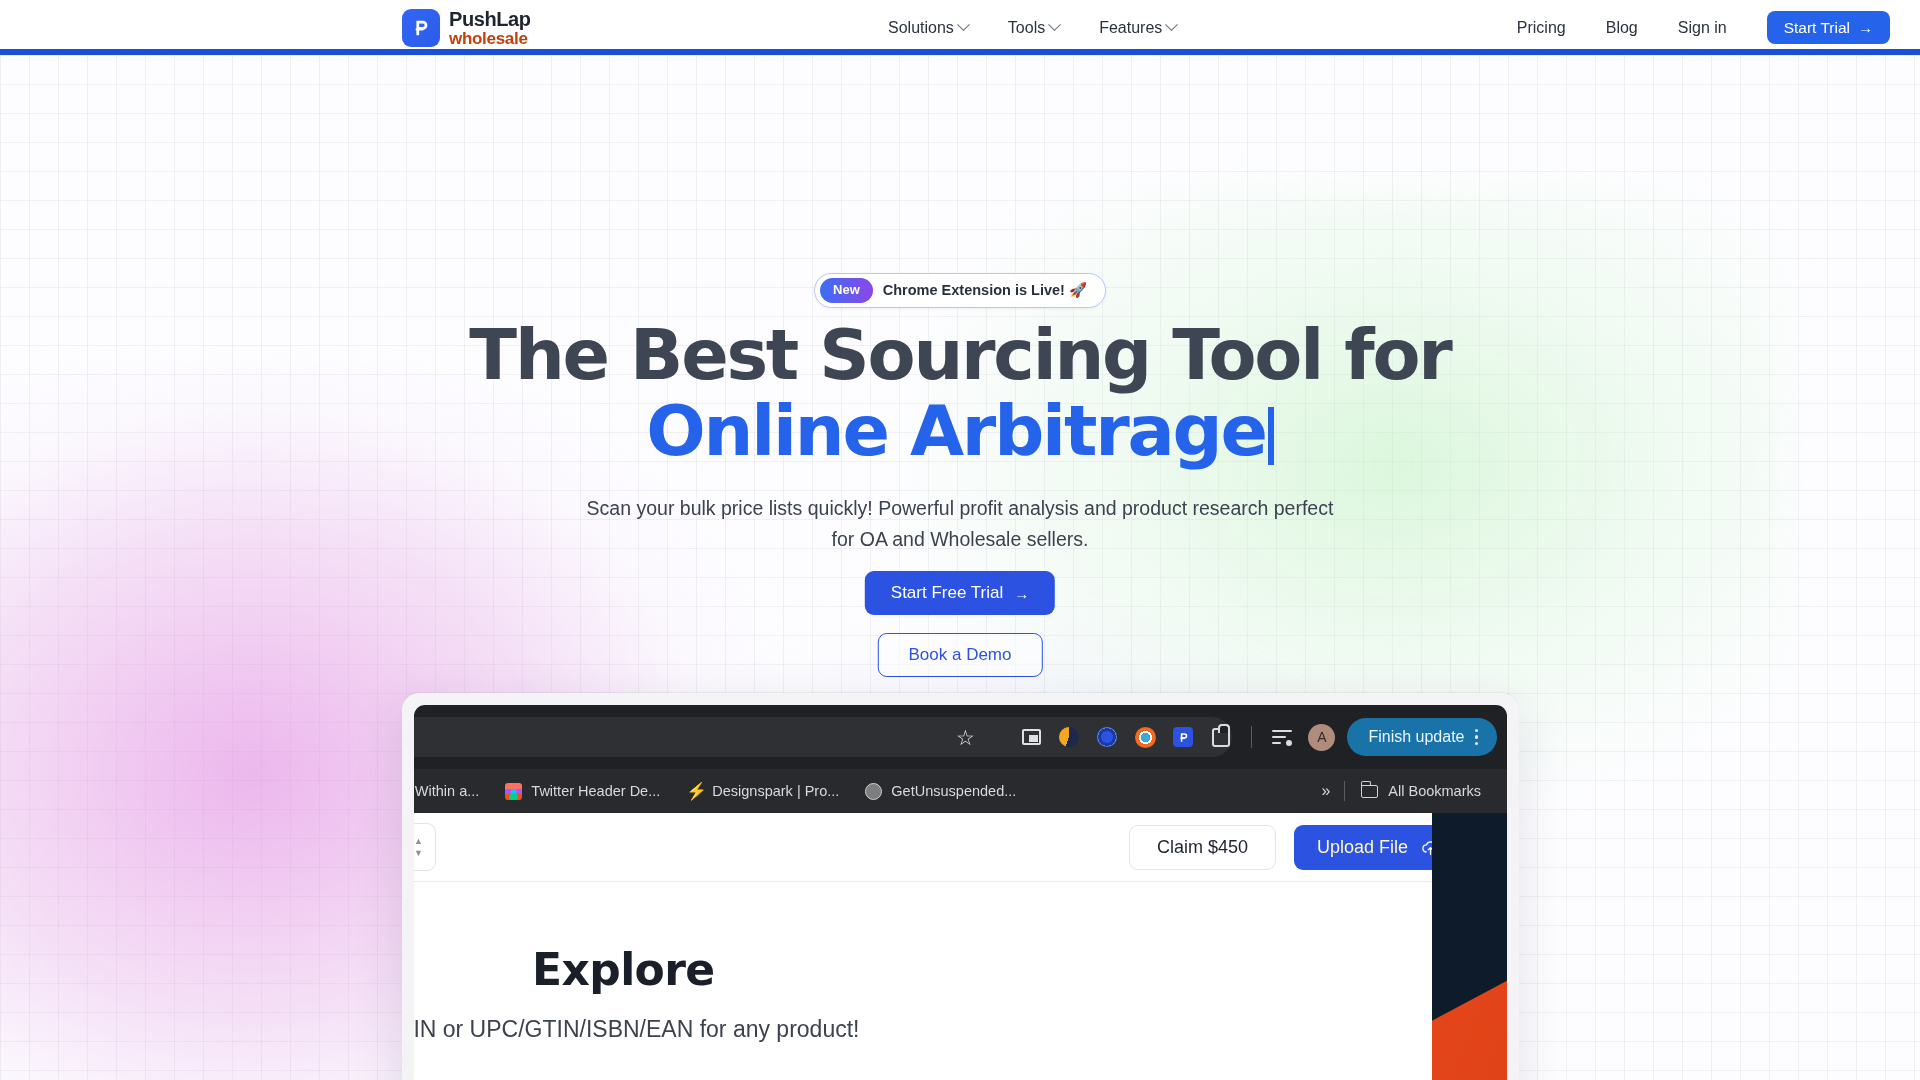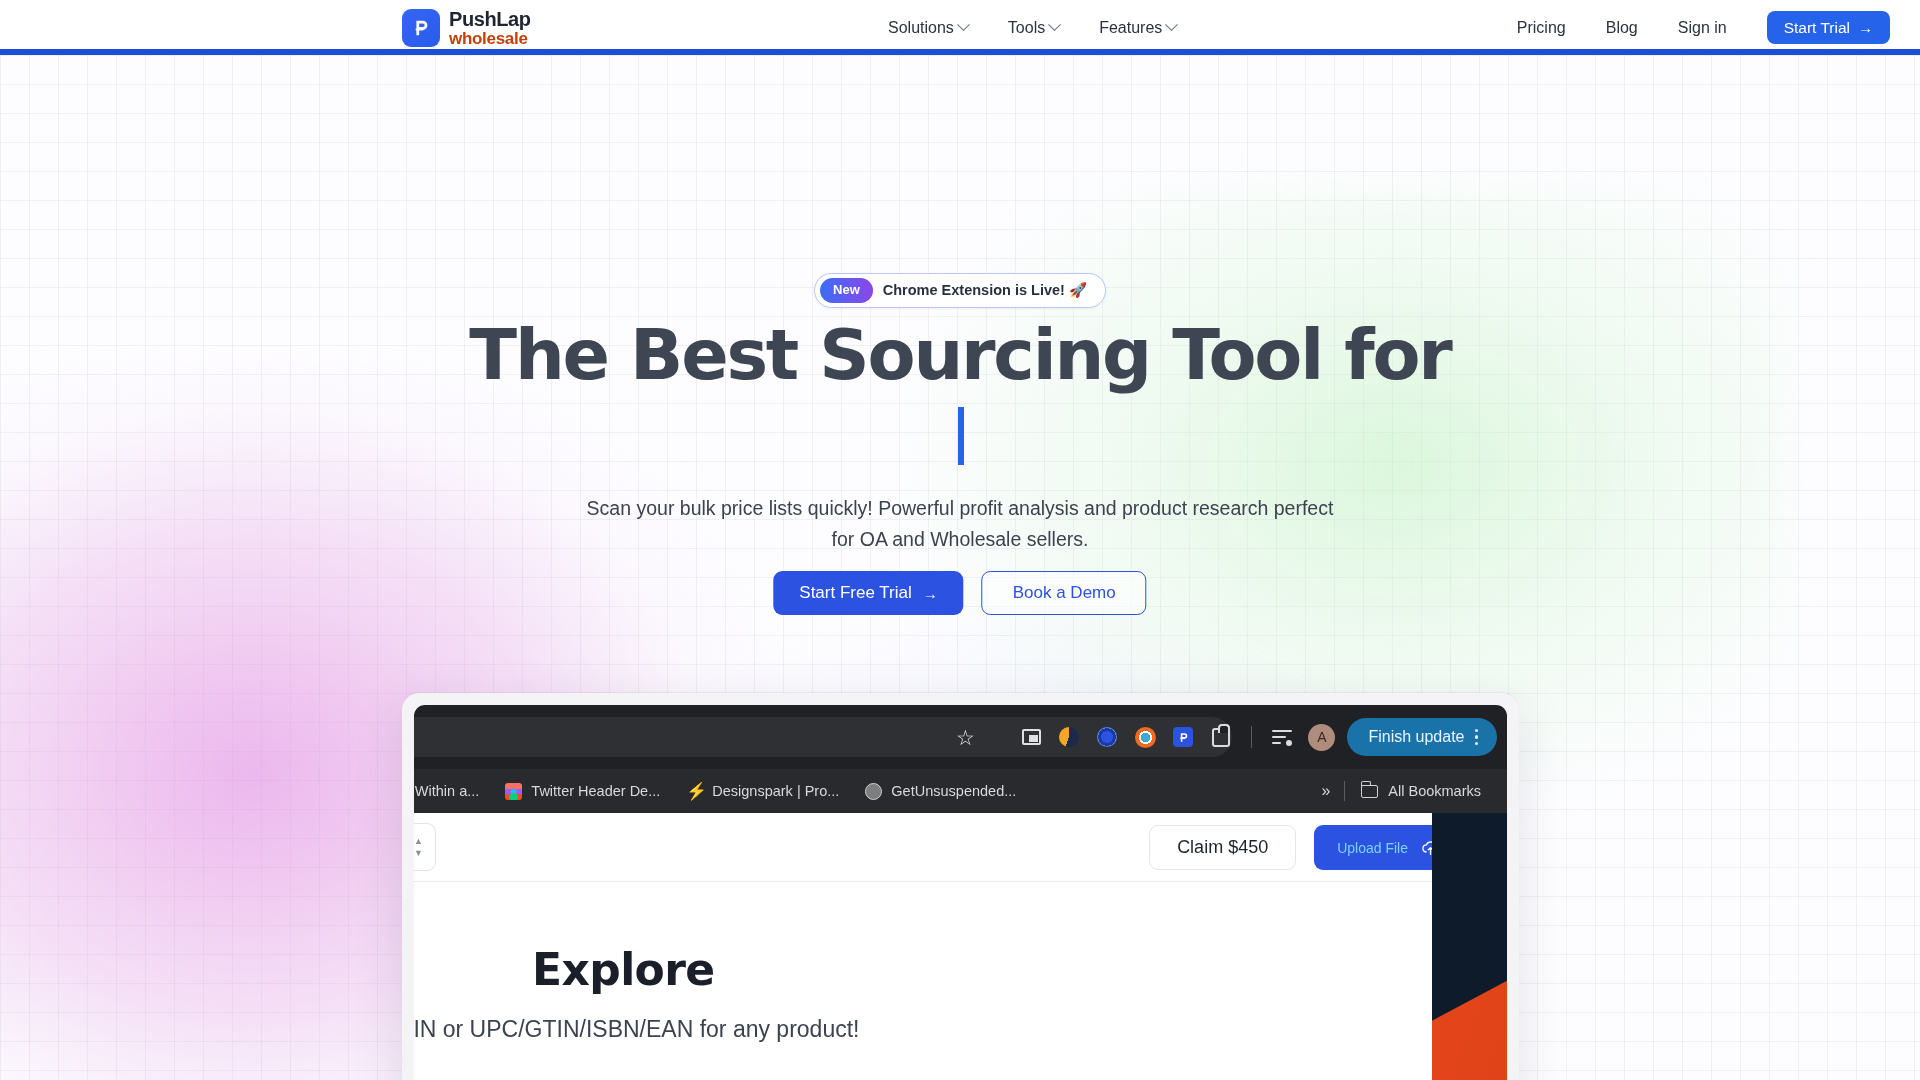--- a/index.html
+++ b/index.html
@@ -136,21 +136,21 @@
   }
 
   .subhead{
     position:absolute; top:438px; left:50%; transform:translateX(-50%);
     width:760px; text-align:center;
     font-size:19.5px; line-height:1.58; color:#3c424f; font-weight:400;
   }
 
   .cta-row{
     position:absolute; top:516px; left:50%; transform:translateX(-50%);
-    display:flex; align-items:center; gap:18px;
+    display:flex; align-items:center; gap:18px;flex-direction:column;
   }
   .btn-primary{
     background:#2b52e0; color:#fff;
     font-size:17px; font-weight:500;
     border:none; border-radius:9px;
     height:44px; padding:0 26px;
     display:flex; align-items:center; gap:11px;
     cursor:pointer; white-space:nowrap;
   }
   .btn-outline{
@@ -336,22 +336,22 @@
     display:flex; align-items:center; gap:18px;margin-left:34px;
   }
   .claim-btn{
     background:#fff; color:#1f2430;
     font-size:18px; font-weight:400;
     border:1px solid #e4e5ea; border-radius:9px;
     height:45px; padding:0 27px;
     display:flex; align-items:center; cursor:pointer; white-space:nowrap;
   }
   .upload-btn{
-    background:#2b52e0; color:#7dd3fc;
-    font-size:14px; font-weight:400;
+    background:#2b52e0; color:#fef9c3;
+    font-size:18px; font-weight:400;
     border:none; border-radius:9px;
     height:45px; padding:0 23px;
     display:flex; align-items:center; gap:13px;
     cursor:pointer; white-space:nowrap;
   }
   .cloud-up{ font-size:16px; line-height:1; }
 
   .app-main{ position:relative; padding-top:0; }
   .explore-title{
     position:absolute; left:118px; top:62px;
@@ -436,21 +436,21 @@
   <div class="hero-inner">
 
     <div class="badge-pill">
       <span class="badge-new">New</span>
       <span class="badge-text">Chrome Extension is Live! 🚀</span>
     </div>
 
     <h1 class="headline">
       <span>The Best Sourcing Tool for</span>
       <span class="line2">
-        <span class="caret"></span>
+        <span>Online Arbitrage</span><span class="caret"></span>
       </span>
     </h1>
 
     <p class="subhead">Scan your bulk price lists quickly! Powerful profit analysis and product research perfect for OA and Wholesale sellers.</p>
 
     <div class="cta-row">
       <button class="btn-primary">
         <span>Start Free Trial</span>
         <span class="arrow-r">→</span>
       </button>

